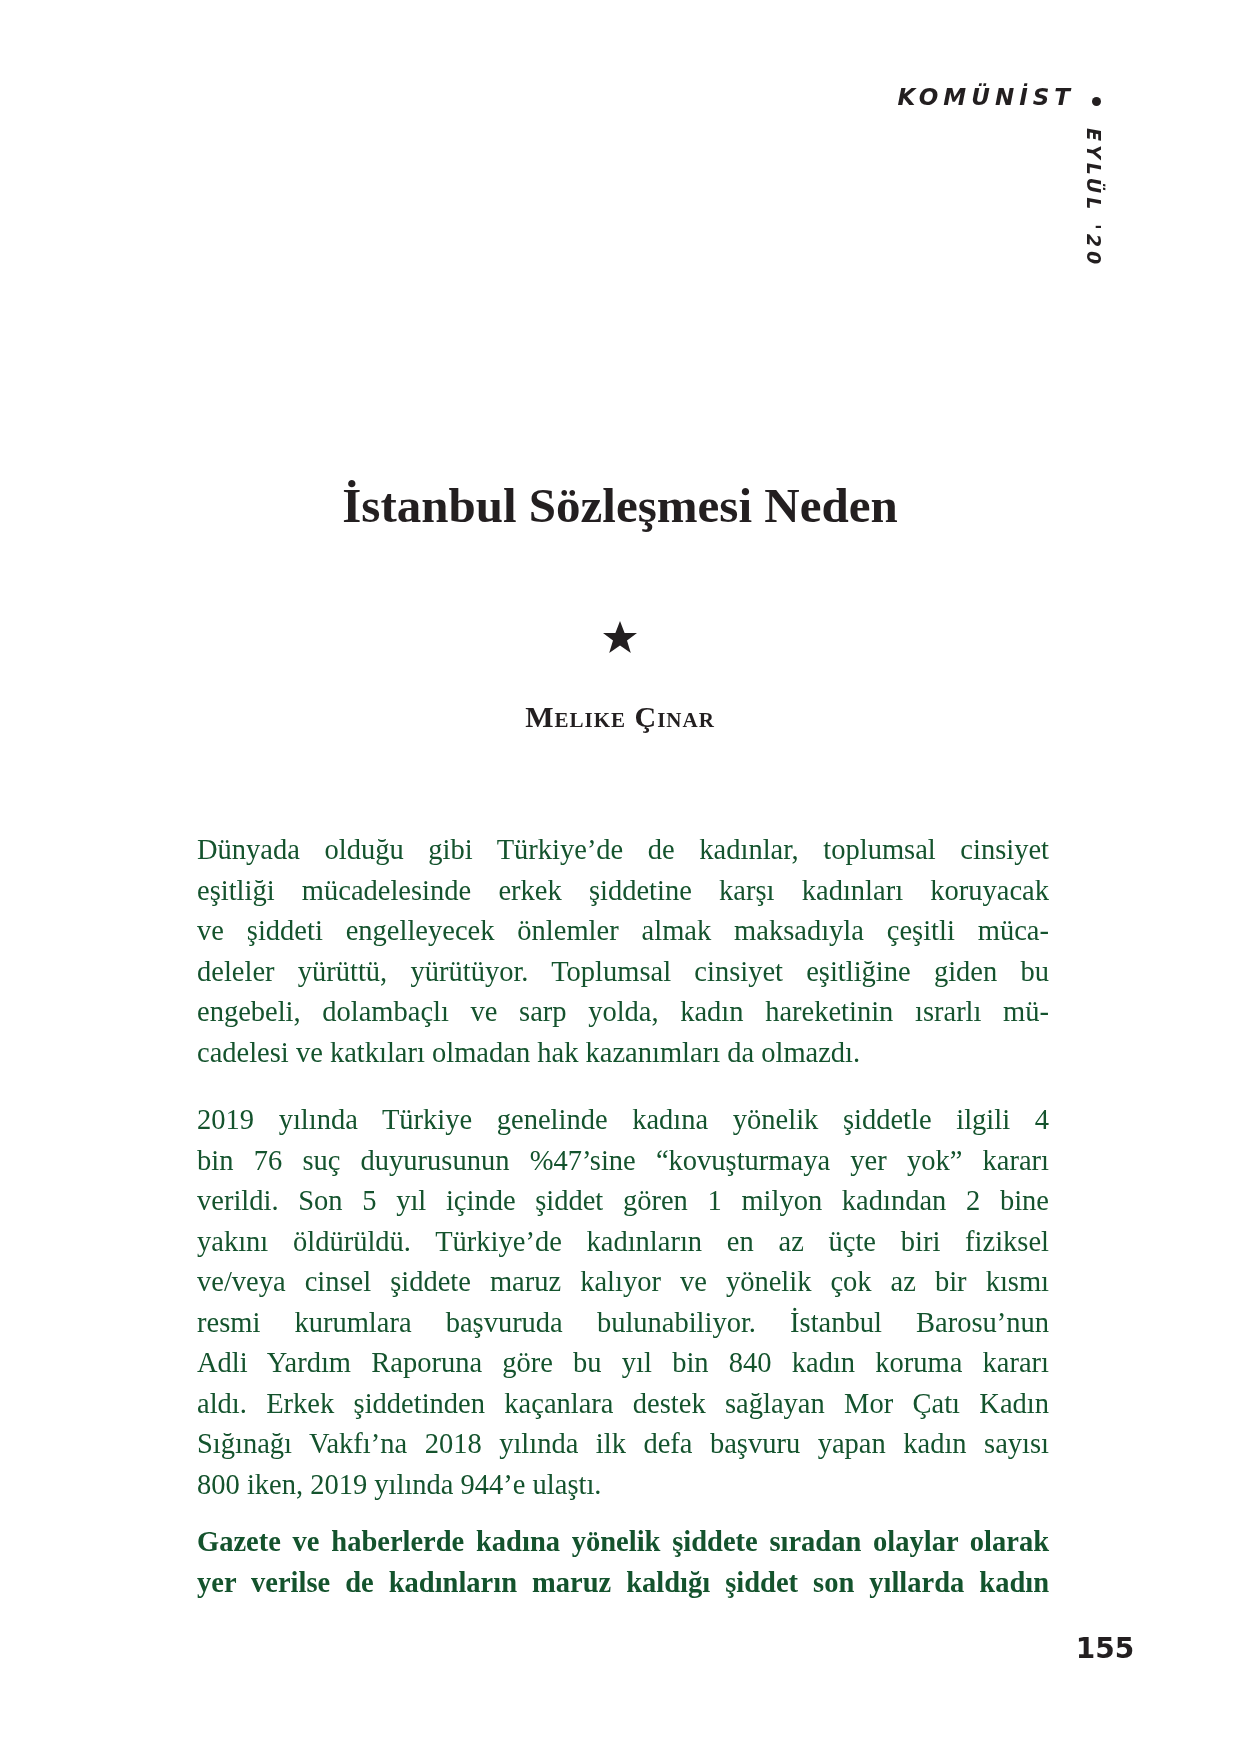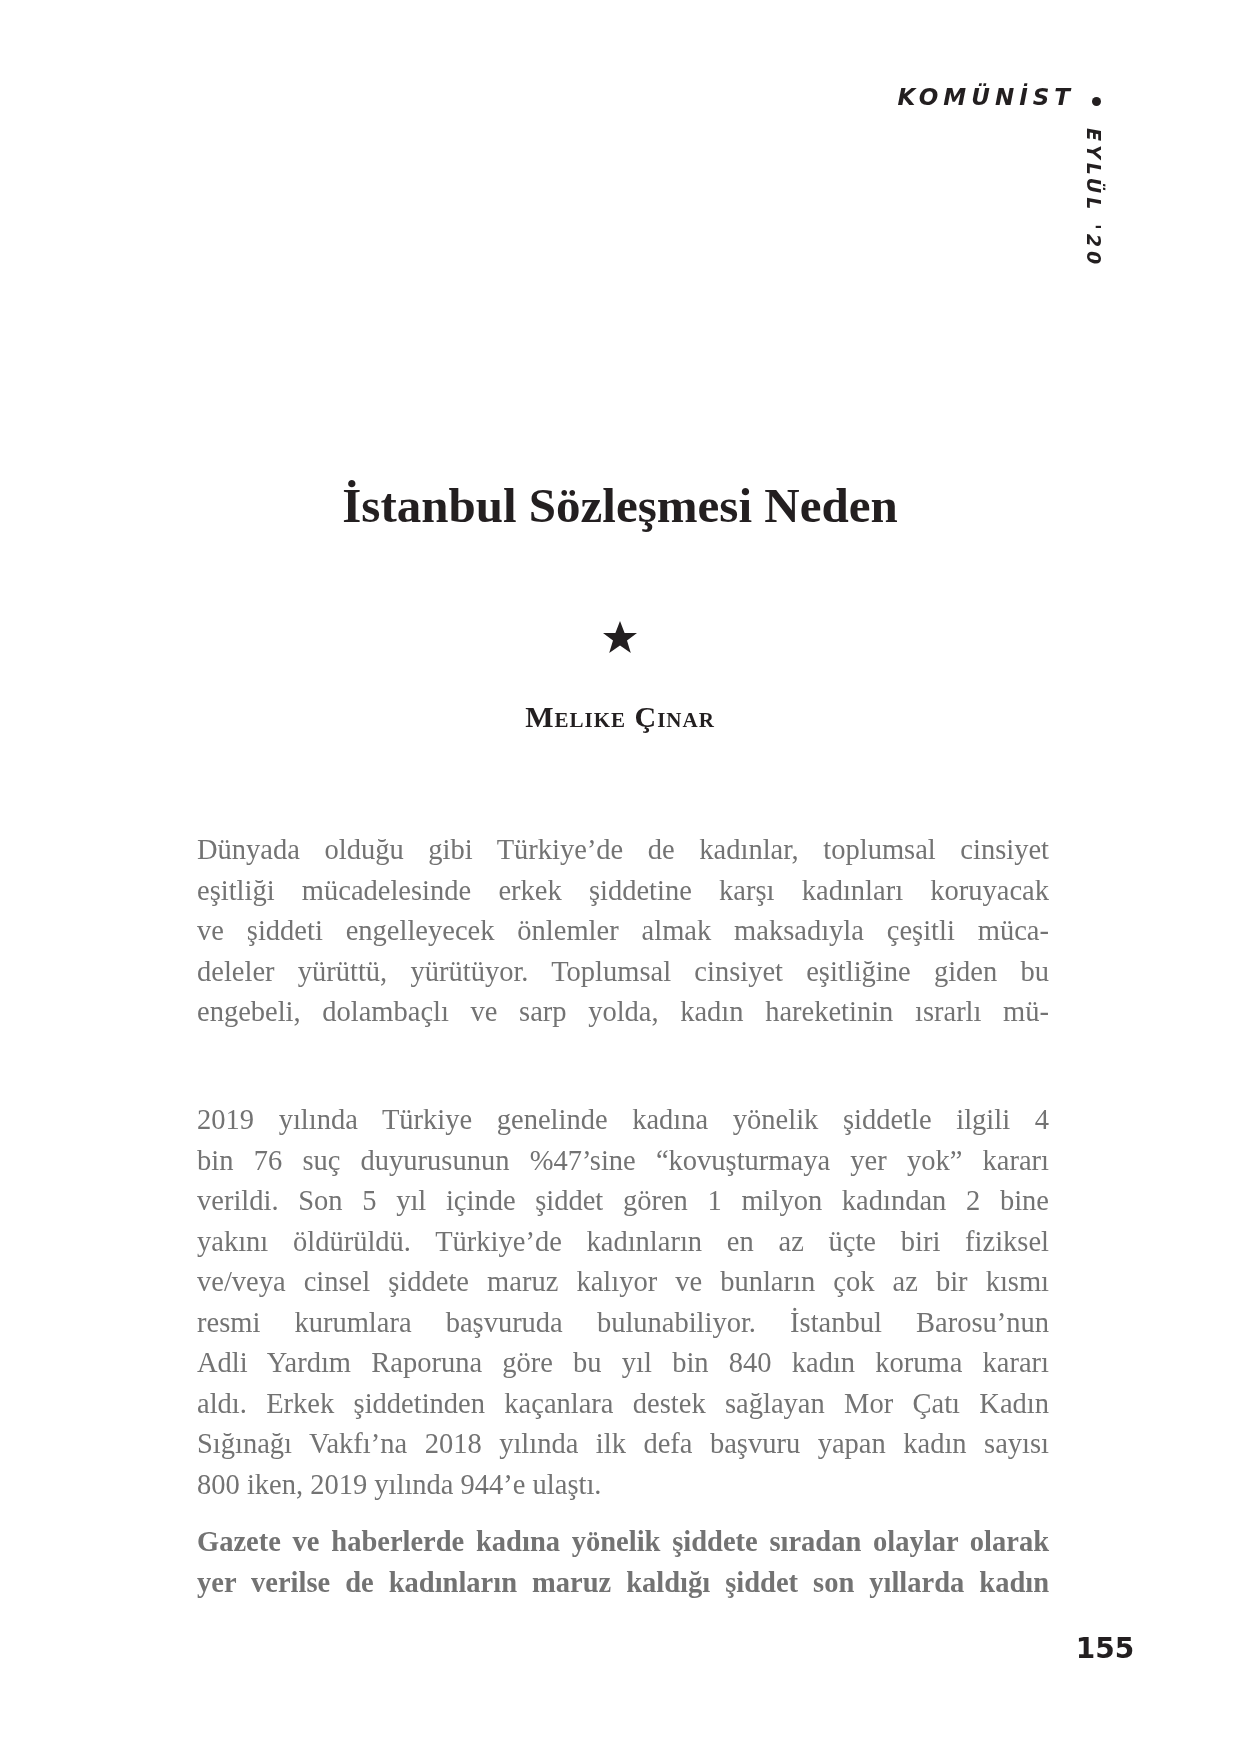--- a/index.html
+++ b/index.html
@@ -29,21 +29,21 @@
     position: absolute; left: 600px; top: 618px; width: 40px; height: 40px;
   }
   .author {
     position: absolute; left: 180px; top: 700px; width: 880px; text-align: center;
     font-family: "Liberation Serif", serif; font-weight: bold;
     font-size: 30px; font-variant: small-caps; letter-spacing: 1px; color: #231f20;
   }
   .body {
     position: absolute; left: 197px; width: 852px;
     font-family: "Liberation Serif", serif; font-size: 28.5px; line-height: 40.5px;
-    color: #737373;
+    color: #14532d;
   }
   .body .line { display: block; text-align: justify; text-align-last: justify; white-space: nowrap; }
   .body .line.last { text-align-last: left; }
   .p1 { top: 830px; }
   .p2 { top: 1100px; }
   .p3 { top: 1522px; font-weight: bold; }
   .page-number {
     position: absolute; left: 1070px; top: 1632px; width: 70px; text-align: center;
     font-family: "DejaVu Sans", sans-serif; font-weight: bold; font-size: 28px; color: #231f20;
   }
@@ -68,28 +68,29 @@
 </div>
 
 <div class="author">Melike Çınar</div>
 
 <div class="body p1">
   <span class="line">Dünyada olduğu gibi Türkiye’de de kadınlar, toplumsal cinsiyet</span>
   <span class="line">eşitliği mücadelesinde erkek şiddetine karşı kadınları koruyacak</span>
   <span class="line">ve şiddeti engelleyecek önlemler almak maksadıyla çeşitli müca-</span>
   <span class="line">deleler yürüttü, yürütüyor. Toplumsal cinsiyet eşitliğine giden bu</span>
   <span class="line">engebeli, dolambaçlı ve sarp yolda, kadın hareketinin ısrarlı mü-</span>
+  <span class="line last">cadelesi ve katkıları olmadan hak kazanımları da olmazdı.</span>
 </div>
 
 <div class="body p2">
   <span class="line">2019 yılında Türkiye genelinde kadına yönelik şiddetle ilgili 4</span>
   <span class="line">bin 76 suç duyurusunun %47’sine “kovuşturmaya yer yok” kararı</span>
   <span class="line">verildi. Son 5 yıl içinde şiddet gören 1 milyon kadından 2 bine</span>
   <span class="line">yakını öldürüldü. Türkiye’de kadınların en az üçte biri fiziksel</span>
-  <span class="line">ve/veya cinsel şiddete maruz kalıyor ve bunların çok az bir kısmı</span>
+  <span class="line">ve/veya cinsel şiddete maruz kalıyor ve yönelik çok az bir kısmı</span>
   <span class="line">resmi kurumlara başvuruda bulunabiliyor. İstanbul Barosu’nun</span>
   <span class="line">Adli Yardım Raporuna göre bu yıl bin 840 kadın koruma kararı</span>
   <span class="line">aldı. Erkek şiddetinden kaçanlara destek sağlayan Mor Çatı Kadın</span>
   <span class="line">Sığınağı Vakfı’na 2018 yılında ilk defa başvuru yapan kadın sayısı</span>
   <span class="line last">800 iken, 2019 yılında 944’e ulaştı.</span>
 </div>
 
 <div class="body p3">
   <span class="line">Gazete ve haberlerde kadına yönelik şiddete sıradan olaylar olarak</span>
   <span class="line">yer verilse de kadınların maruz kaldığı şiddet son yıllarda kadın</span>

